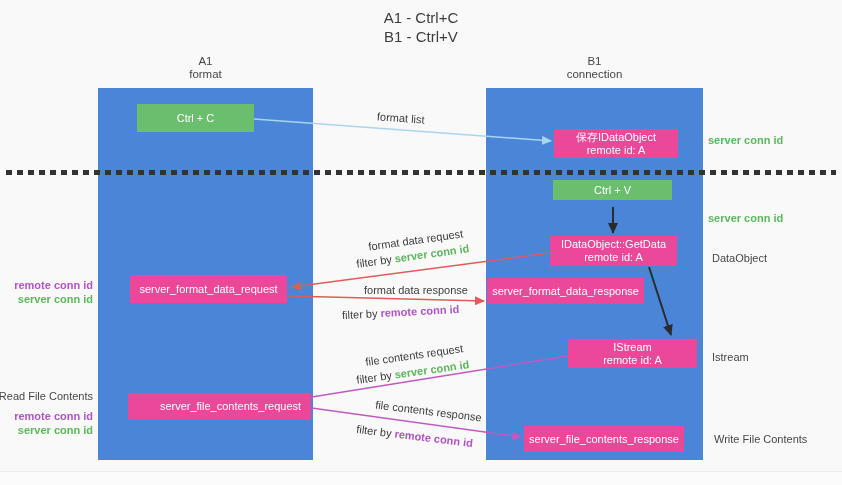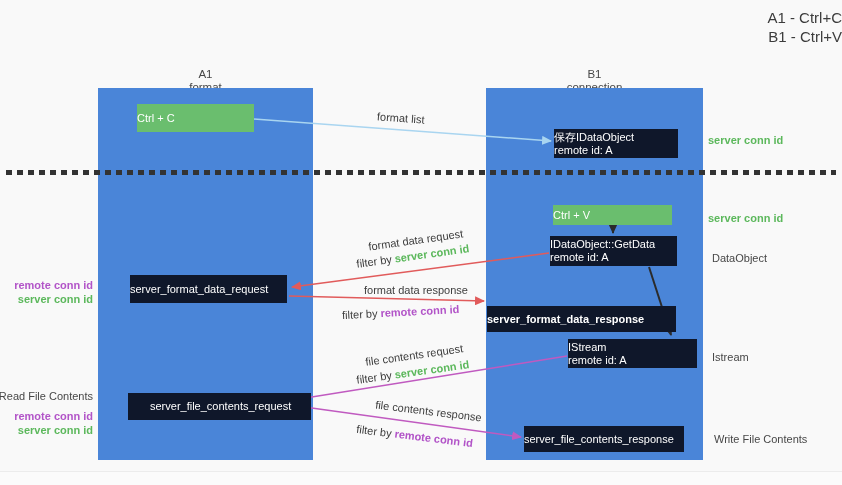--- a/index.html
+++ b/index.html
@@ -6,42 +6,42 @@
   body {
     font-family: "Liberation Sans", "DejaVu Sans", sans-serif;
     background:#f9f9f9;
   }
   #canvas {
     position:relative; width:842px; height:485px;
     background:#f9f9f9; overflow:hidden;
   }
   .title {
     position:absolute; left:0; top:8px; width:842px;
-    text-align:right; font-size:15px; color:#3c3c3c; line-height:19px;
+    text-align:center; font-size:15px; color:#3c3c3c; line-height:19px;
   }
   .lane {
     position:absolute; top:88px; height:372px; background:#4a85d8;
   }
   .lane-header {
     position:absolute; top:55px; text-align:center;
-    font-size:11.5px; color:#474747; line-height:13px;margin-top:13px;
+    font-size:11.5px; color:#474747; line-height:13px;
   }
   .dotted-line {
     position:absolute; top:170px; left:6px; width:830px; height:5px;
     background:repeating-linear-gradient(90deg,#333 0 6px,transparent 6px 11px);
   }
   .overlay { position:absolute; left:0; top:0; pointer-events:none; }
   .box {
     position:absolute; display:flex; flex-direction:column;
-    align-items:flex-start; justify-content:center;
+    align-items:center; justify-content:center;
     color:#ffffff; font-size:11px; line-height:13px; text-align:center;
     white-space:nowrap;
   }
   .box.green  { background:#6abe6e; }
-  .box.orange { background:#0f172a; }
+  .box.orange { background:#ec4899; }
   .flow-label {
     position:absolute; font-size:11px; color:#3d3d3d; white-space:nowrap;
     display:flex; gap:3px; align-items:baseline;
   }
   .side-label {
     position:absolute; font-size:11px; color:#474747; white-space:nowrap;
     line-height:14px;
   }
   .side-label.right-align { text-align:right; }
   .green-text  { color:#5cb85c; font-weight:bold; }
@@ -101,34 +101,34 @@
 
   <div class="box green" style="left:137px;top:104px;width:117px;height:28px;">
     <div>Ctrl + C</div>
   </div>
 
   <div class="box orange" style="left:554px;top:129px;width:124px;height:29px;">
     <div>保存IDataObject</div>
     <div>remote id: A</div>
   </div>
 
-  <div class="box green" style="left:553px;top:180px;width:119px;height:20px;margin-top:25px;">
+  <div class="box green" style="left:553px;top:180px;width:119px;height:20px;">
     <div>Ctrl + V</div>
   </div>
 
   <div class="box orange" style="left:550px;top:236px;width:127px;height:30px;">
     <div>IDataObject::GetData</div>
     <div>remote id: A</div>
   </div>
 
   <div class="box orange" style="left:130px;top:275px;width:157px;height:28px;">
     <div>server_format_data_request</div>
   </div>
 
-  <div class="box orange" style="left:487px;top:306px;width:189px;height:26px;font-weight:bold;">
+  <div class="box orange" style="left:487px;top:278px;width:157px;height:26px;">
     <div>server_format_data_response</div>
   </div>
 
   <div class="box orange" style="left:568px;top:339px;width:129px;height:29px;">
     <div>IStream</div>
     <div>remote id: A</div>
   </div>
 
   <div class="box orange" style="left:128px;top:393px;width:161px;height:27px;padding-left:22px;">
     <div>server_file_contents_request</div>

